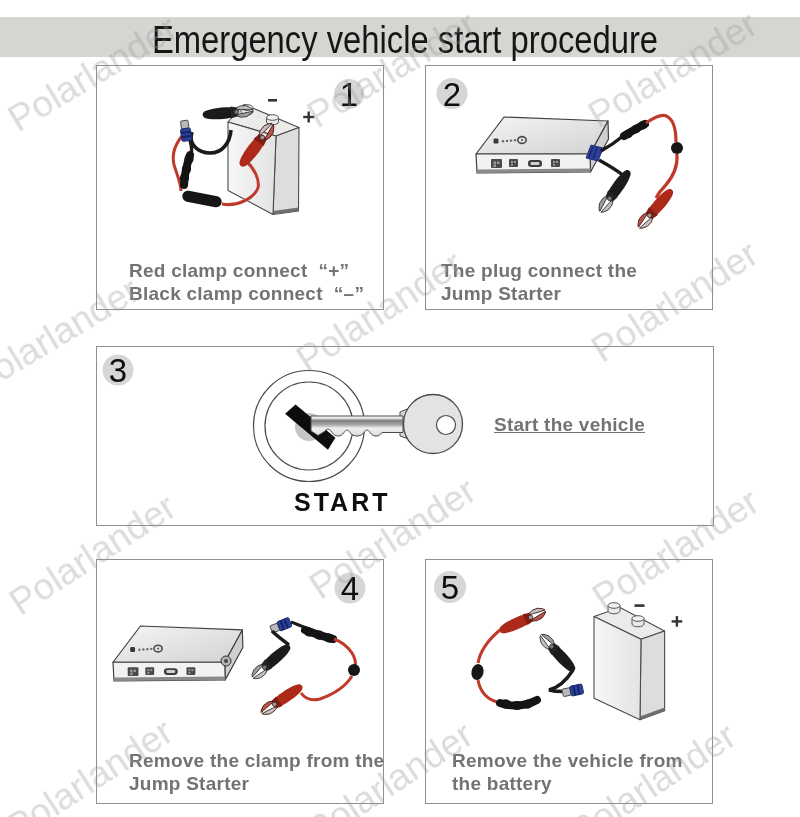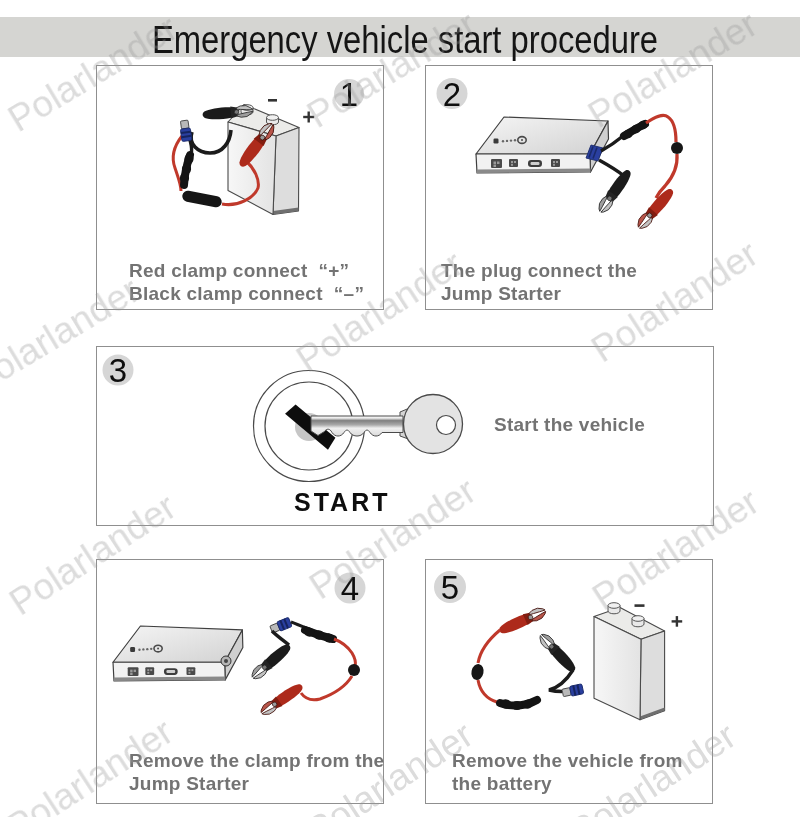--- a/index.html
+++ b/index.html
@@ -200,21 +200,21 @@
 <ellipse cx="528" cy="704" rx="5.6" ry="4.6" fill="#141414" transform="rotate(-12 528 704)"></ellipse>
 <path d="M573,670 C566,681 557,688 549,690 C553,691 558,691.5 562,691.5" fill="none" stroke="#1b1b1b" stroke-width="3.4"></path>
 <use href="#ec5" transform="translate(572,691) rotate(-12)"></use>
 </g>
 </svg>
 
 <div class="abs cap" style="left:129px;top:259px;">Red clamp connect  “+”
 Black clamp connect  “–”</div>
 <div class="abs cap" style="left:441px;top:259px;">The plug connect the
 Jump Starter</div>
-<div class="abs cap" style="left:494px;top:413px;">Start the vehicle</div>
+<div class="abs cap" style="left:494px;top:413px;text-decoration:underline;">Start the vehicle</div>
 <div class="abs txt" style="left:266px;top:488px;font-size:25px;letter-spacing:3px;color:#0e0e0e;font-weight:bold;margin-left:28px;">START</div>
 <div class="abs cap" style="left:129px;top:749px;">Remove the clamp from the
 Jump Starter</div>
 <div class="abs cap" style="left:452px;top:749px;">Remove the vehicle from
 the battery</div>
 <div class="abs num" style="left:334px;top:76px;width:30px;">1</div>
 <div class="abs num" style="left:437px;top:75.5px;width:30px;">2</div>
 <div class="abs num" style="left:103px;top:352px;width:30px;">3</div>
 <div class="abs num" style="left:335px;top:570px;width:30px;">4</div>
 <div class="abs num" style="left:435px;top:569px;width:30px;">5</div>

